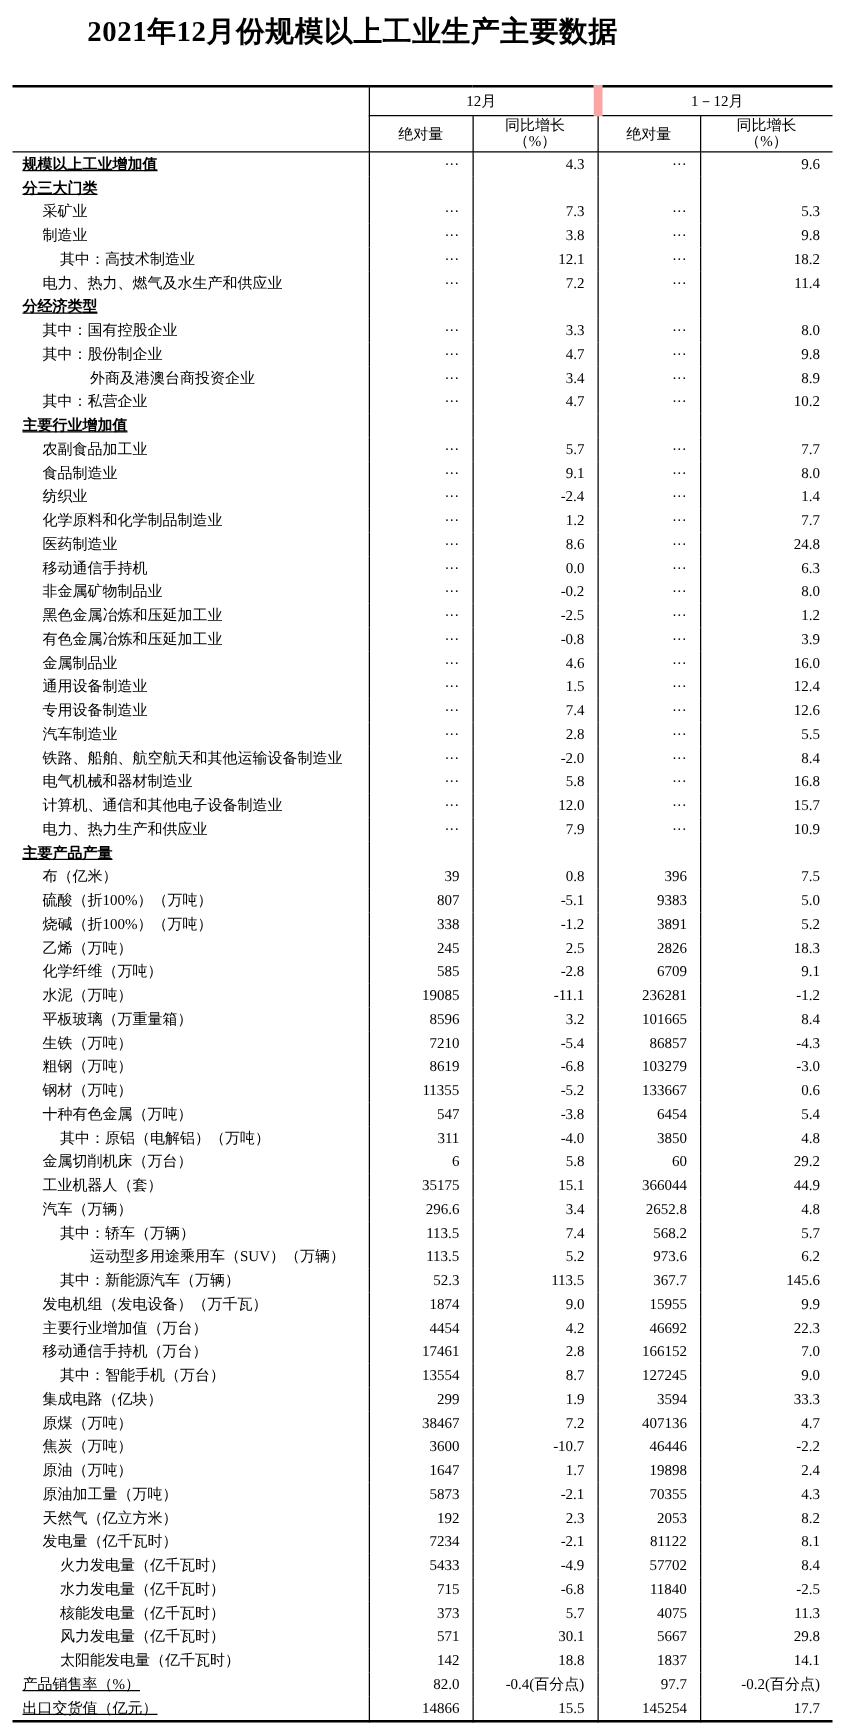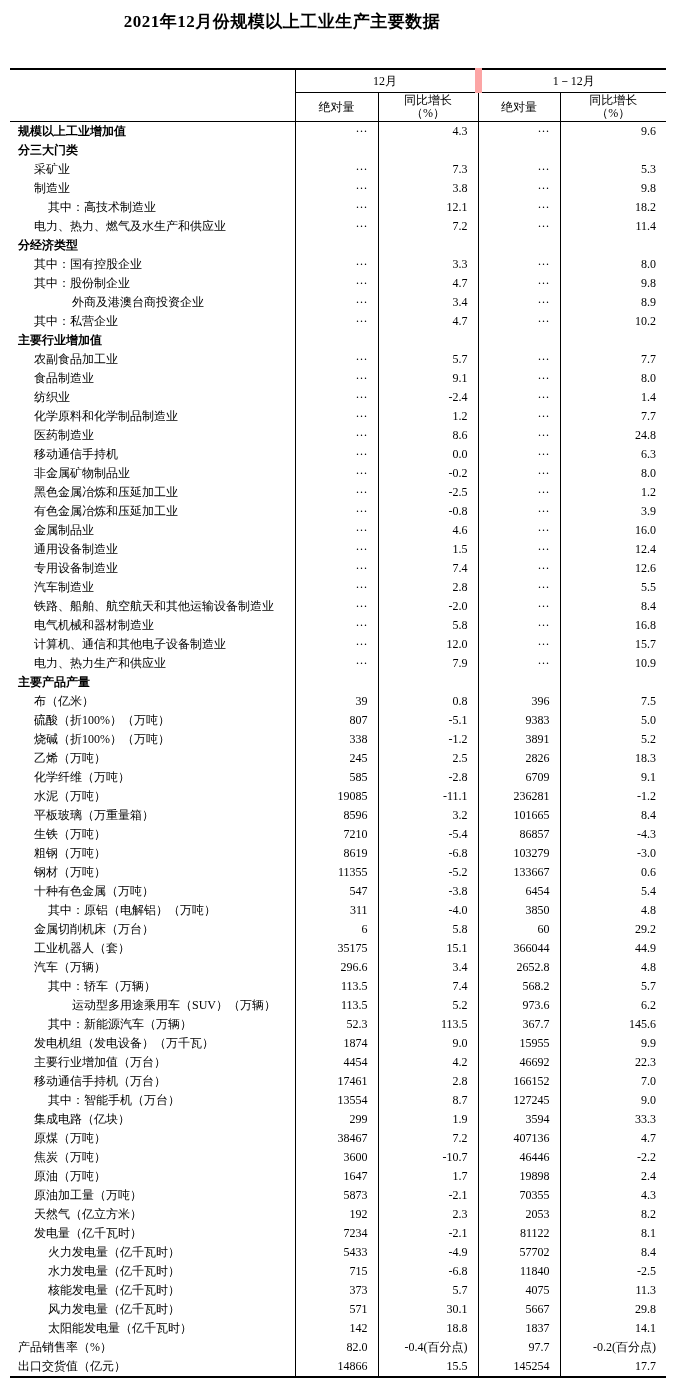--- a/index.html
+++ b/index.html
@@ -3,21 +3,21 @@
 <meta charset="utf-8">
 <style>
   html,body{margin:0;padding:0;background:#ffffff;}
   body{
     width:676px;height:1382px;position:relative;
     font-family:"Liberation Serif","DejaVu Serif",serif;
     color:#000;
   }
   .title{
     position:absolute;top:10px;left:0;width:564px;
-    text-align:center;font-size:17px;font-weight:bold;
+    text-align:center;font-size:23px;font-weight:bold;
     letter-spacing:0.5px;
   }
   table.main{
     position:absolute;left:10px;top:68px;width:656px;
     border-collapse:collapse;table-layout:fixed;
     border-top:2px solid #000;border-bottom:2px solid #000;
   }
   col.c-label{width:285px;}
   col.c-abs1{width:83px;}
   col.c-yoy1{width:100px;}
@@ -31,21 +31,21 @@
   th.group{height:22px;border-bottom:1px solid #000;}
   th.group-dec{border-right:7px solid #fca5a5;}
   th.corner{border-right:1px solid #000;border-bottom:1px solid #000;}
   th.sub{height:28px;border-bottom:1px solid #000;line-height:13px;}
   th.sub-br{border-right:1px solid #000;}
   tbody td{height:19px;line-height:19px;}
   td.lbl{border-right:1px solid #000;text-align:left;}
   td.num{text-align:right;padding-right:10px;}
   td.num.br{border-right:1px solid #000;}
   td.bold{font-weight:bold;}
-  .ind0{padding-left:8px;}
+  .ind0{padding-left:8px;text-decoration:underline;}
   .ind1{padding-left:24px;}
   .ind2{padding-left:38px;}
   .ind3{padding-left:62px;}
   .sub-small{font-size:12px;}
 </style>
 </head>
 <body>
 
 <div class="title">2021年12月份规模以上工业生产主要数据</div>
 

